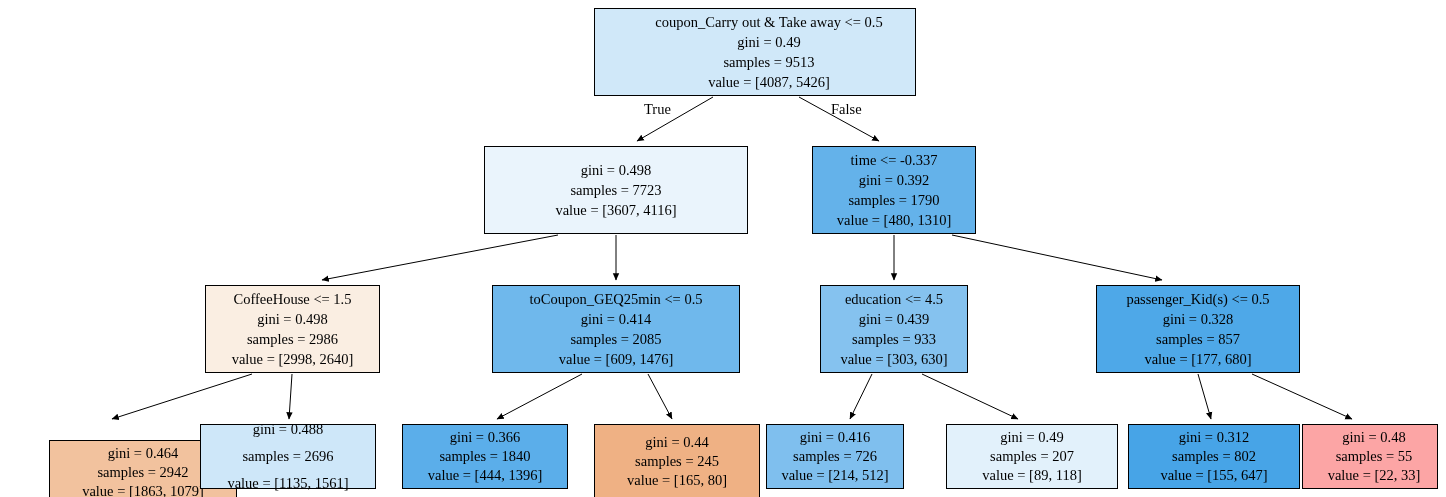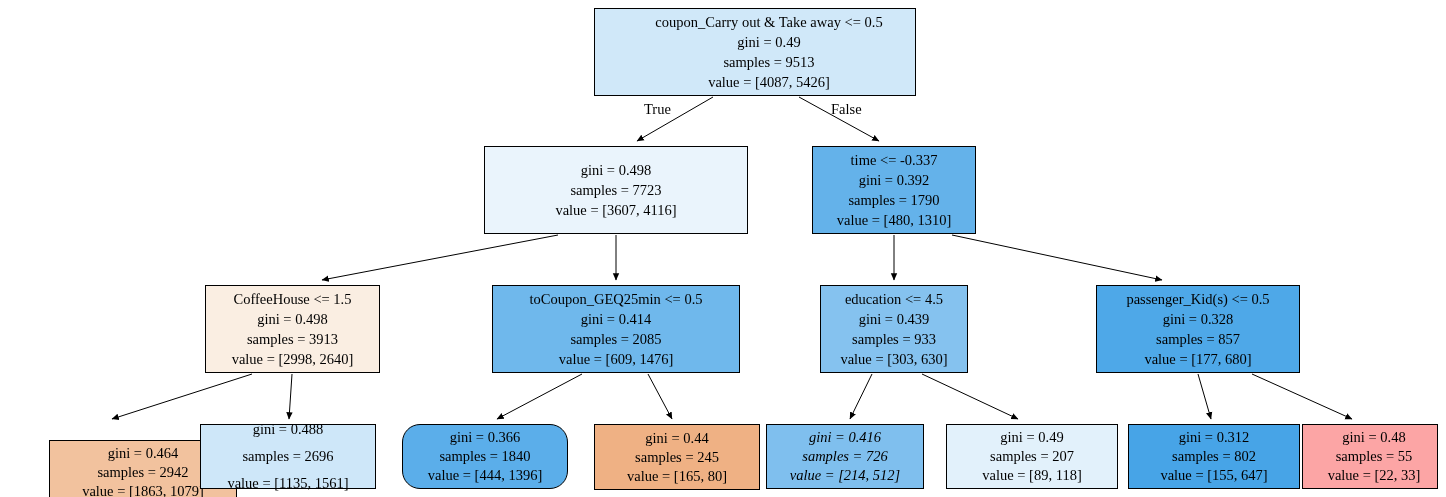--- a/index.html
+++ b/index.html
@@ -90,21 +90,21 @@
   <div class="node internal" style="left: 812px; top: 146px; width: 164px; height: 88px; background-color: rgb(100, 178, 234);">
     <div>time &lt;= -0.337</div>
     <div>gini = 0.392</div>
     <div>samples = 1790</div>
     <div>value = [480, 1310]</div>
   </div>
 
   <div class="node internal" style="left: 205px; top: 285px; width: 175px; height: 88px; background-color: rgb(250, 238, 226);">
     <div>CoffeeHouse &lt;= 1.5</div>
     <div>gini = 0.498</div>
-    <div>samples = 3913</div>
+    <div>samples = 2986</div>
     <div>value = [2998, 2640]</div>
   </div>
 
   <div class="node internal" style="left: 492px; top: 285px; width: 248px; height: 88px; background-color: rgb(111, 184, 236);">
     <div>toCoupon_GEQ25min &lt;= 0.5</div>
     <div>gini = 0.414</div>
     <div>samples = 2085</div>
     <div>value = [609, 1476]</div>
   </div>
 
@@ -127,33 +127,33 @@
     <div>samples = 2942</div>
     <div>value = [1863, 1079]</div>
   </div>
 
   <div class="node leaf" style="left: 200px; top: 424px; width: 176px; height: 65px; background-color: rgb(206, 231, 249); gap: 8px;">
     <div>gini = 0.488</div>
     <div>samples = 2696</div>
     <div>value = [1135, 1561]</div>
   </div>
 
-  <div class="node leaf" style="left: 402px; top: 424px; width: 166px; height: 65px; background-color: rgb(91, 174, 234); border-radius: 18px;">
+  <div class="node leaf" style="left: 402px; top: 424px; width: 166px; height: 65px; background-color: rgb(91, 174, 234);">
     <div>gini = 0.366</div>
     <div>samples = 1840</div>
     <div>value = [444, 1396]</div>
   </div>
 
-  <div class="node leaf" style="left: 594px; top: 424px; width: 166px; height: 66px; background-color: rgb(239, 177, 132);">
+  <div class="node leaf" style="left: 594px; top: 424px; width: 166px; height: 74px; background-color: rgb(239, 177, 132);">
     <div>gini = 0.44</div>
     <div>samples = 245</div>
     <div>value = [165, 80]</div>
   </div>
 
-  <div class="node leaf" style="left: 766px; top: 424px; width: 158px; height: 65px; background-color: rgb(127, 191, 238); font-style: italic;">
+  <div class="node leaf" style="left: 766px; top: 424px; width: 138px; height: 65px; background-color: rgb(127, 191, 238);">
     <div>gini = 0.416</div>
     <div>samples = 726</div>
     <div>value = [214, 512]</div>
   </div>
 
   <div class="node leaf" style="left: 946px; top: 424px; width: 172px; height: 65px; background-color: rgb(226, 241, 251);">
     <div>gini = 0.49</div>
     <div>samples = 207</div>
     <div>value = [89, 118]</div>
   </div>

